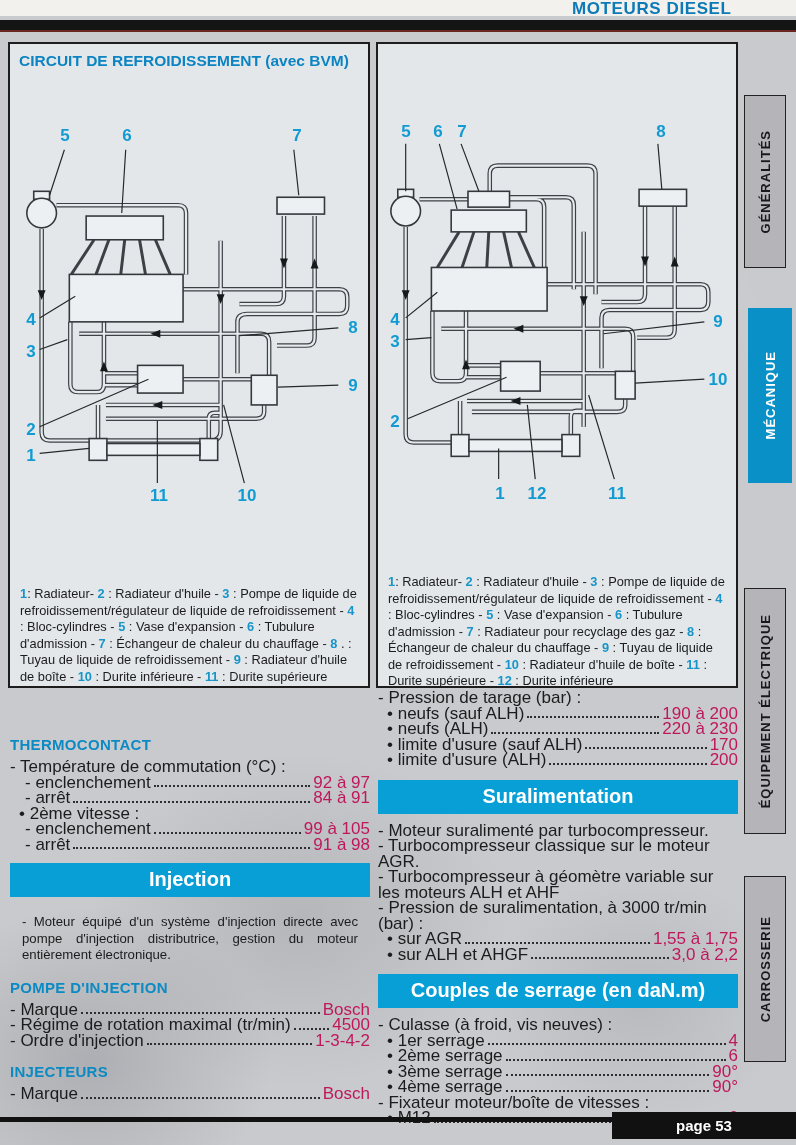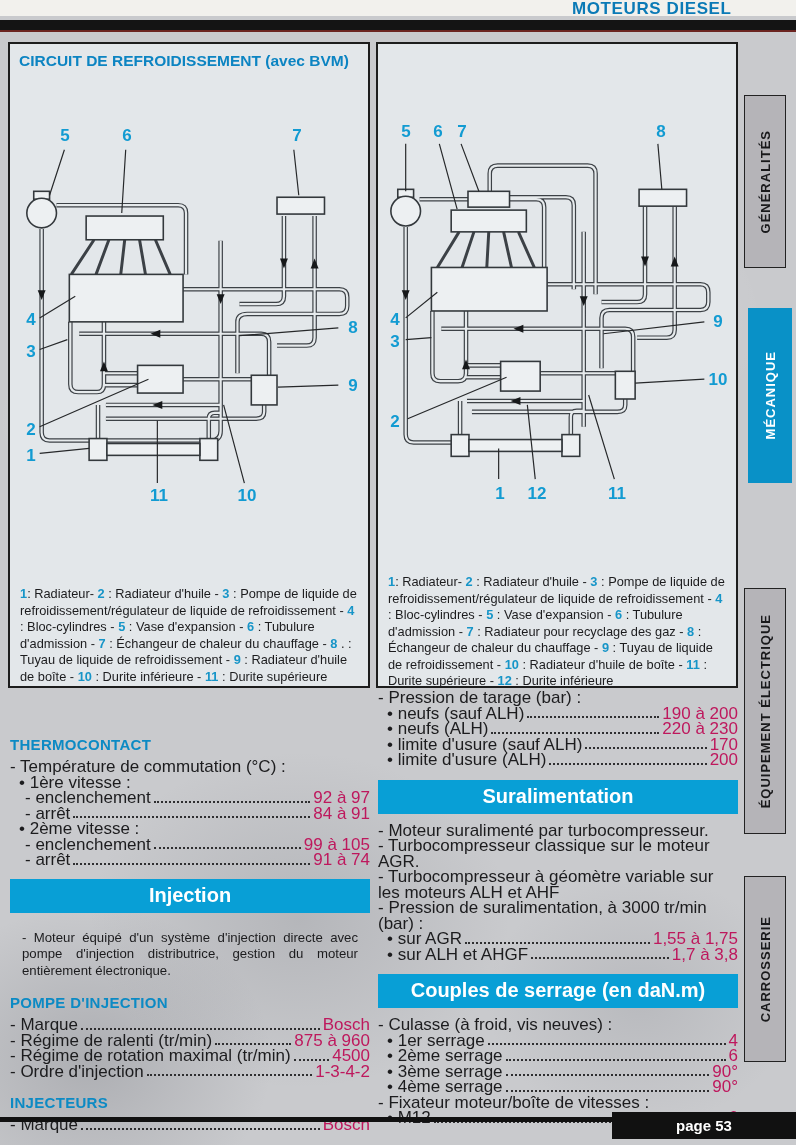--- a/index.html
+++ b/index.html
@@ -174,21 +174,20 @@
     
   <span class="legend-entry noval"><b class="lnum">1</b><span>: Radiateur- </span></span><span class="legend-entry noval"><b class="lnum">2</b><span> : Radiateur d'huile - </span></span><span class="legend-entry noval"><b class="lnum">3</b><span> : Pompe de liquide de refroidissement/régulateur de liquide de refroidissement - </span></span><span class="legend-entry noval"><b class="lnum">4</b><span> : Bloc-cylindres - </span></span><span class="legend-entry noval"><b class="lnum">5</b><span> : Vase d'expansion - </span></span><span class="legend-entry noval"><b class="lnum">6</b><span> : Tubulure d'admission - </span></span><span class="legend-entry noval"><b class="lnum">7</b><span> : Radiateur pour recyclage des gaz - </span></span><span class="legend-entry noval"><b class="lnum">8</b><span> : Échangeur de chaleur du chauffage - </span></span><span class="legend-entry noval"><b class="lnum">9</b><span> : Tuyau de liquide de refroidissement - </span></span><span class="legend-entry noval"><b class="lnum">10</b><span> : Radiateur d'huile de boîte - </span></span><span class="legend-entry noval"><b class="lnum">11</b><span> : Durite supérieure - </span></span><span class="legend-entry noval"><b class="lnum">12</b><span> : Durite inférieure</span></span></p>
 </div>
 
 <div class="col left-col">
   <h3 class="cyan-h">THERMOCONTACT</h3>
   <div class="rows">
 
       <div class="spec-row noval"><span class="lbl">- Température de commutation (°C) :</span></div>
 
-      <div class="spec-row ind1 noval"><span class="lbl">• 1ère vitesse :</span></div>
 
       <div class="spec-row ind2">
         <span class="lbl">- enclenchement</span>
         <span class="dots"></span>
         <span class="val">92 à 97</span>
       </div>
 
       <div class="spec-row ind2">
         <span class="lbl">- arrêt</span>
         <span class="dots"></span>
@@ -199,39 +198,34 @@
 
       <div class="spec-row ind2">
         <span class="lbl">- enclenchement</span>
         <span class="dots"></span>
         <span class="val">99 à 105</span>
       </div>
 
       <div class="spec-row ind2">
         <span class="lbl">- arrêt</span>
         <span class="dots"></span>
-        <span class="val">91 à 74</span>
+        <span class="val">91 à 98</span>
       </div>
     </div>
   <div class="banner">Injection</div>
   <p class="para">- Moteur équipé d'un système d'injection directe avec pompe d'injection distributrice, gestion du moteur entièrement électronique.</p>
   <h3 class="cyan-h mt">POMPE D'INJECTION</h3>
   <div class="rows">
 
       <div class="spec-row">
         <span class="lbl">- Marque</span>
         <span class="dots"></span>
         <span class="val">Bosch</span>
       </div>
 
-      <div class="spec-row">
-        <span class="lbl">- Régime de ralenti (tr/min)</span>
-        <span class="dots"></span>
-        <span class="val">875 à 960</span>
-      </div>
 
       <div class="spec-row">
         <span class="lbl">- Régime de rotation maximal (tr/min)</span>
         <span class="dots"></span>
         <span class="val">4500</span>
       </div>
 
       <div class="spec-row">
         <span class="lbl">- Ordre d'injection</span>
         <span class="dots"></span>
@@ -291,21 +285,21 @@
 
       <div class="spec-row ind1">
         <span class="lbl">• sur AGR</span>
         <span class="dots"></span>
         <span class="val">1,55 à 1,75</span>
       </div>
 
       <div class="spec-row ind1">
         <span class="lbl">• sur ALH et AHGF</span>
         <span class="dots"></span>
-        <span class="val">1,7 à 3,8</span>
+        <span class="val">3,0 à 2,2</span>
       </div>
     </div>
   <div class="banner">Couples de serrage (en daN.m)</div>
   <div class="rows">
 
       <div class="spec-row noval"><span class="lbl">- Culasse (à froid, vis neuves) :</span></div>
 
       <div class="spec-row ind1">
         <span class="lbl">• 1er serrage</span>
         <span class="dots"></span>

